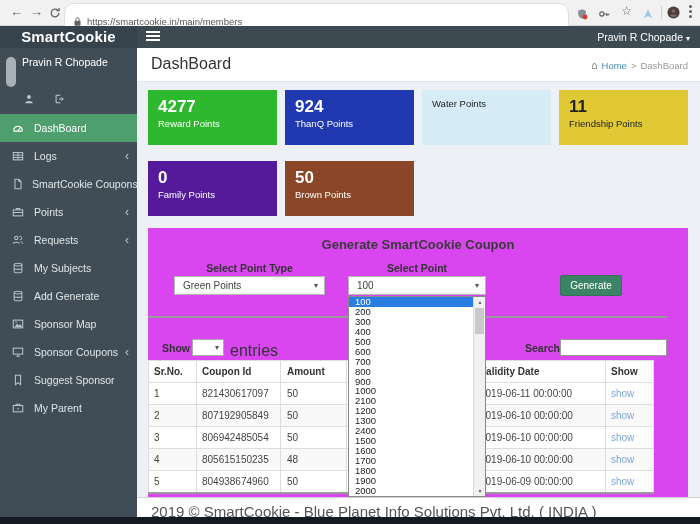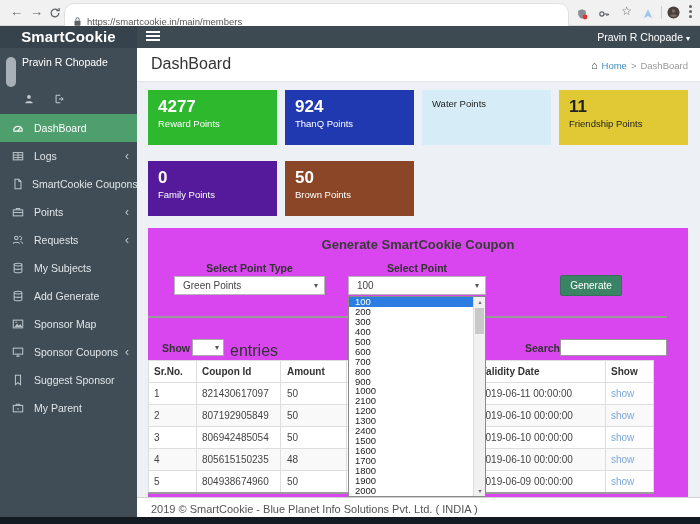--- a/index.html
+++ b/index.html
@@ -94,21 +94,21 @@
   #dd-list { position:absolute; left:0; top:0; right:12px; bottom:0; overflow:hidden; }
   .dd-option { height:9.95px; line-height:10px; font-size:9.5px; color:#222; padding-left:6px; cursor:pointer; }
   .dd-option.selected { background:#2b7de2; color:#fff; }
   #dd-scrollbar { position:absolute; right:0; top:0; width:12px; bottom:0; background:#f1f1f1; border-left:1px solid #dcdcdc; }
   .dd-arrow { position:absolute; left:0; width:12px; height:10px; font-size:6px; color:#666; text-align:center; line-height:10px; cursor:pointer; }
   #dd-up { top:0; } #dd-down { bottom:0; }
   #dd-thumb { position:absolute; left:1px; top:11px; width:9px; height:26px; background:#c9c9c9; cursor:pointer; }
 
   
   #footer { position:absolute; left:0; top:449px; width:563px; height:20px; background:#fff; border-top:1px solid #d2d2d2; }
-  #footer-text { position:absolute; left:14px; top:5px; font-size:11px; color:#555; }
+  #footer-text { position:absolute; left:14px; top:5px; font-size:15px; color:#555; }
 
   #bottom-strip { left:0; top:517px; width:700px; height:7px; background:#131a22; }
 </style>
 </head>
 <body>
 
 <div id="chrome" class="abs">
   <span class="nav-glyph" style="left:10px">←</span>
   <span class="nav-glyph" style="left:30px">→</span>
   <span class="nav-glyph" style="left:49px;top:6px"><svg viewBox="0 0 14 14" width="12" height="12">

